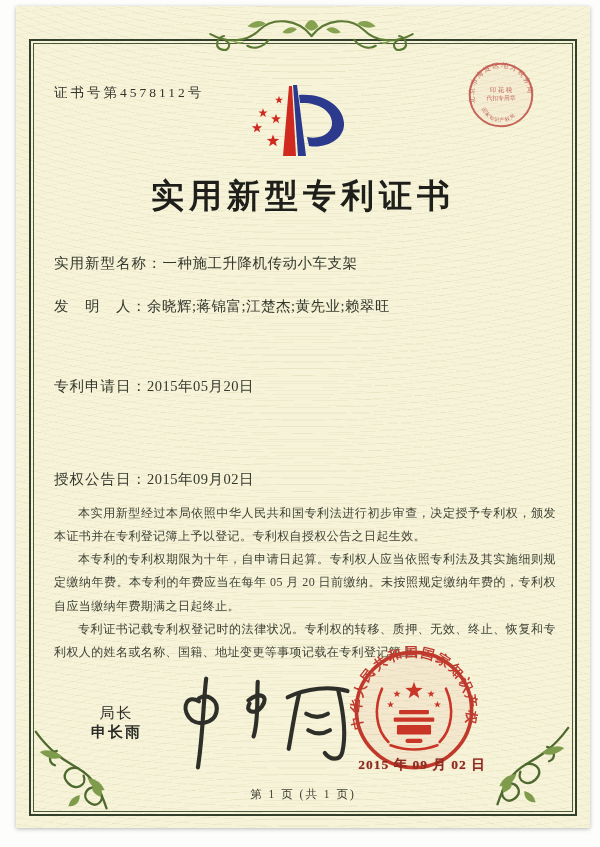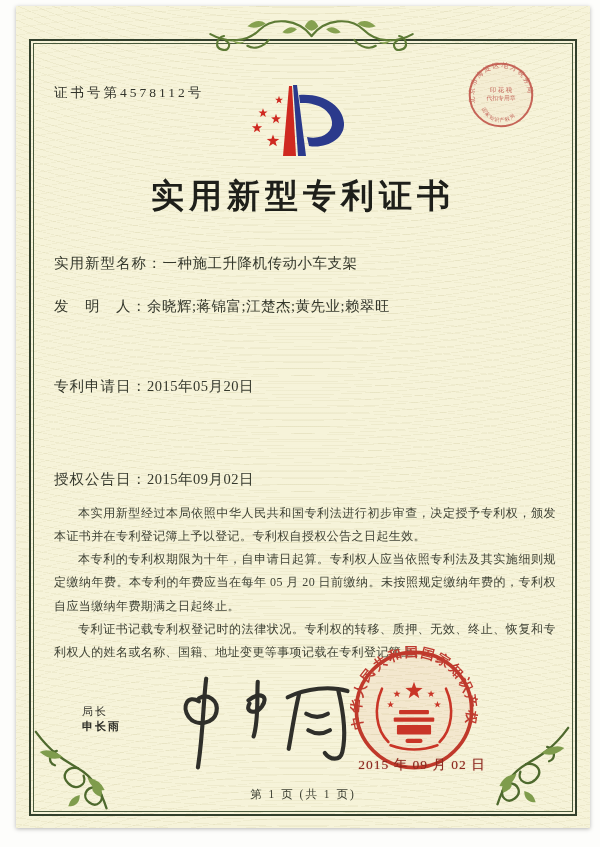--- a/index.html
+++ b/index.html
@@ -39,27 +39,27 @@
   }
   .field{position:absolute;left:38px;right:34px;font-size:14.5px;color:#35382c;}
   .field .lbl{letter-spacing:1px;}
   .field .val{letter-spacing:.5px;}
   .f0{top:248px}.f1{top:291px}.f2{top:334px}.f3{top:371px}.f4{top:421px}.f5{top:464px}
   .body-text{
     position:absolute;left:38px;right:34px;top:496px;
     font-size:12px;line-height:1.93;color:#3e4134;letter-spacing:.4px;
   }
   .body-text p{margin:0;text-indent:2em;text-align:justify;}
-  .signer{position:absolute;left:66px;top:698px;font-size:11px;color:#2c2d26;letter-spacing:2px;}
+  .signer{position:absolute;left:75px;top:698px;font-size:15px;color:#2c2d26;letter-spacing:2px;text-align:center;}
   .signer .name{font-weight:600;}
   .signature{position:absolute;left:152px;top:662px;width:196px;height:108px;}
   .seal{position:absolute;left:334px;top:640px;width:128px;height:128px;}
   .seal-date{
     position:absolute;left:326px;top:750px;width:160px;text-align:center;
-    font-size:13.5px;font-weight:400;color:#8c2a20;letter-spacing:1px;
+    font-size:13.5px;font-weight:700;color:#8c2a20;letter-spacing:1px;
     text-shadow:0 0 1px rgba(160,40,30,.5);
   }
   .footer{
     position:absolute;left:0;right:0;top:781px;text-align:center;
     font-size:11.5px;color:#3c3f32;letter-spacing:2px;
   }
 </style>
 </head>
 <body>
 

